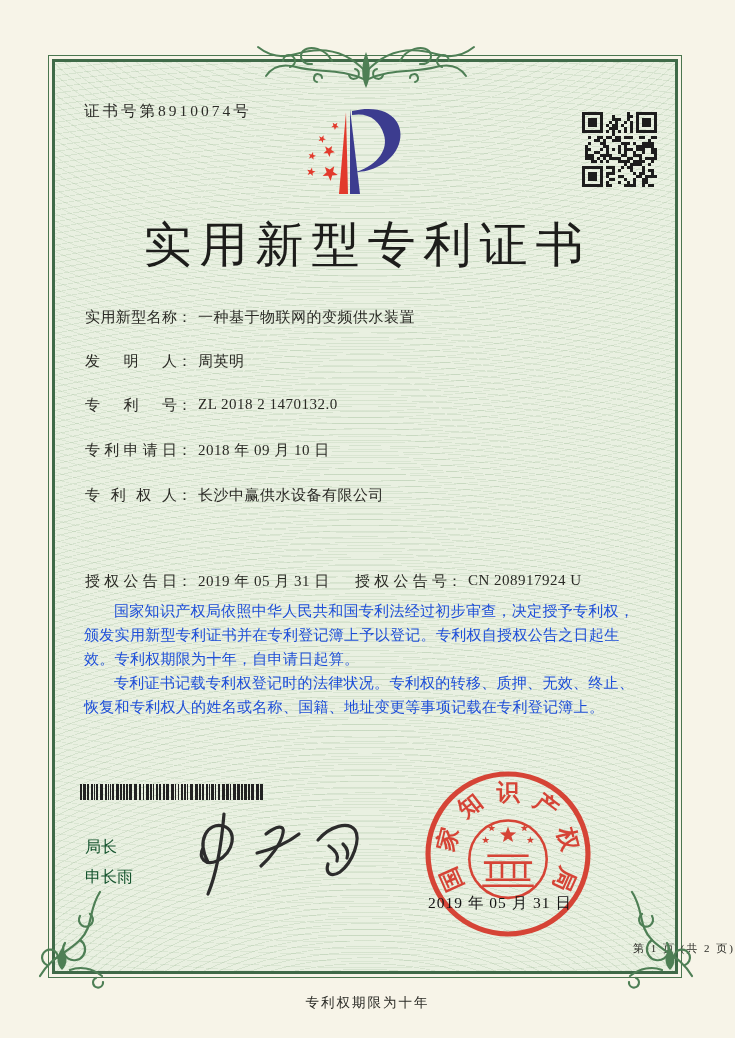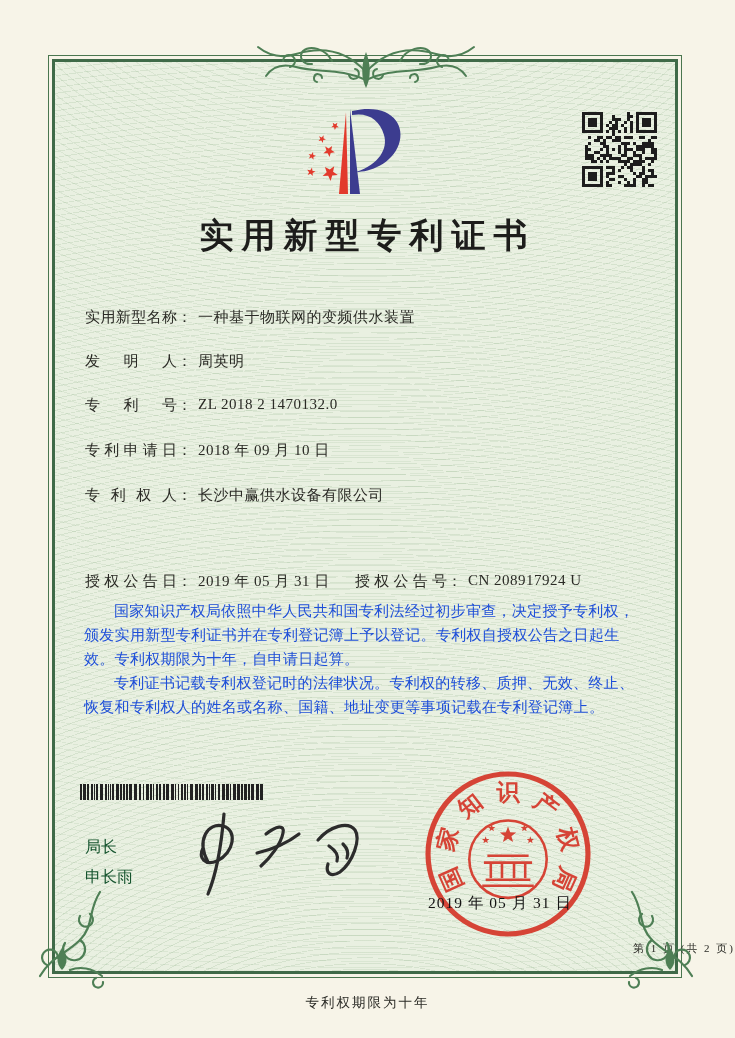--- a/index.html
+++ b/index.html
@@ -14,21 +14,21 @@
   .frame{position:absolute;left:48px;top:55px;width:632px;height:921px;
     border:1.5px solid #4a764f;}
   .frame-inner{position:absolute;inset:3px;border:3px solid #3f6a48;
     background-color:#e9f0e1;
     background-image:
       repeating-radial-gradient(ellipse 900px 640px at 50% 118%, rgba(110,155,105,.16) 0 1.2px, rgba(0,0,0,0) 1.2px 8px),
       repeating-radial-gradient(ellipse 900px 640px at 50% -18%, rgba(110,155,105,.12) 0 1.2px, rgba(0,0,0,0) 1.2px 9px);
   }
   .abs{position:absolute}
   .cert-no{left:84px;top:101px;font-size:15.5px;letter-spacing:3px;color:#2c2c28}
-  .title{left:0;right:0;top:213px;text-align:center;font-size:34px;font-weight:700;
+  .title{left:0;right:0;top:213px;text-align:center;font-size:48px;font-weight:400;
     letter-spacing:8px;color:#1d1d1b}
   .field-row{left:85px;height:22px;font-size:15px;color:#2a2a25;white-space:nowrap}
   .flabel{display:inline-block;width:92px;text-align:justify;text-align-last:justify;vertical-align:top}
   .fcolon{display:inline-block;vertical-align:top}
   .fvalue{margin-left:6px;letter-spacing:.5px}
   .paras{left:84px;width:562px;top:599px;font-size:15px;line-height:1.6;color:#1d4ed8}
   .paras p{margin:0;text-indent:2em;letter-spacing:.3px}
   .signer{left:85px;top:832px;font-size:16px;line-height:30px;color:#14532d}
   .seal-date{left:428px;top:893px;font-size:15.5px;letter-spacing:1px;color:#141414;z-index:5}
   .page-num{left:0;right:0;top:941px;text-align:right;font-size:11px;letter-spacing:2px;color:#2b2b26}
@@ -75,20 +75,21 @@
         <path d="M54,54 a11,11 0 1 1 -15,3"></path>
         <path d="M32,72 a8,8 0 1 0 -11,7"></path>
         <path d="M64,28 a7,7 0 1 1 -10,2"></path>
         <path d="M44,84 C54,80 66,82 76,90"></path>
         <path d="M70,92 a5,5 0 1 0 7,4"></path>
       </g>
       <path d="M36,62 C30,70 30,78 36,84 C42,78 42,70 36,62 Z" fill="#4e7f55"></path>
     </g>
   </svg>
 
+  <div class="abs cert-no">证书号第8910074号</div>
 
   <svg class="abs" style="left:298px;top:98px" width="150" height="102" viewBox="0 0 150 102">
     <polygon points="48,14 41,96 50,96" fill="#e23a2c"></polygon>
     <polygon points="52,11 52,96 62,96" fill="#3c3c8f"></polygon>
     <path d="M54,13 C92,4 108,26 101,46 C94,66 72,74 58,74 C82,66 90,50 86,37 C82,22 70,14 54,17 Z" fill="#3c3c8f"></path>
     <g id="logo-stars" fill="#e23a2c">
         <polygon points="39.4,24.8 38.6,27.5 40.8,29.3 38.0,29.4 36.9,32.0 36.0,29.3 33.2,29.2 35.4,27.5 34.7,24.7 37.0,26.3"></polygon>
         <polygon points="25.6,37.3 25.5,40.2 28.0,41.4 25.2,42.1 24.8,44.9 23.3,42.5 20.5,43.0 22.3,40.8 21.0,38.3 23.7,39.4"></polygon>
         <polygon points="34.1,47.9 33.3,52.0 36.8,54.3 32.7,54.9 31.5,59.0 29.7,55.2 25.5,55.3 28.5,52.4 27.1,48.5 30.8,50.5"></polygon>
         <polygon points="15.0,54.1 15.3,56.9 18.0,57.7 15.4,58.9 15.5,61.7 13.6,59.6 10.9,60.6 12.3,58.1 10.6,55.9 13.4,56.4"></polygon>

